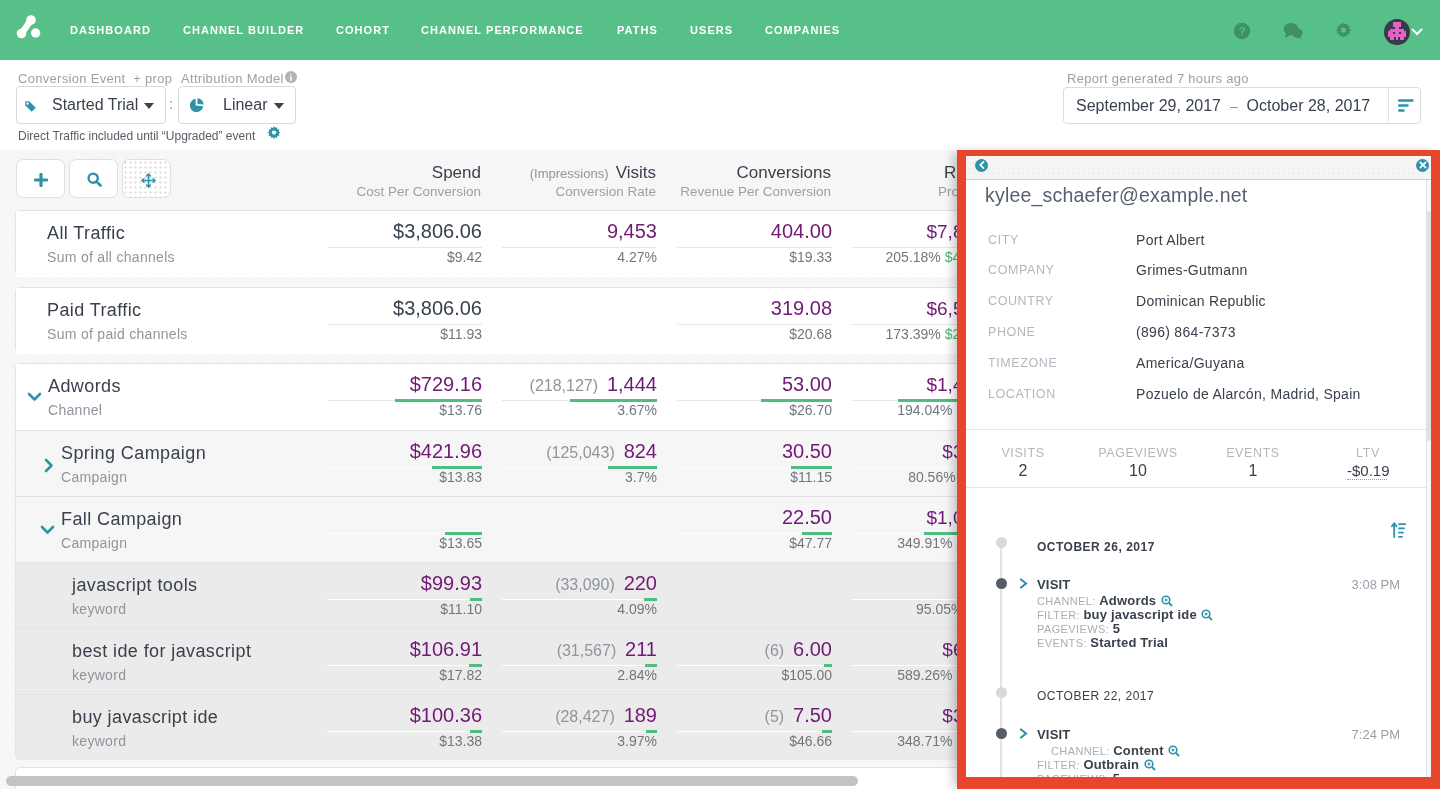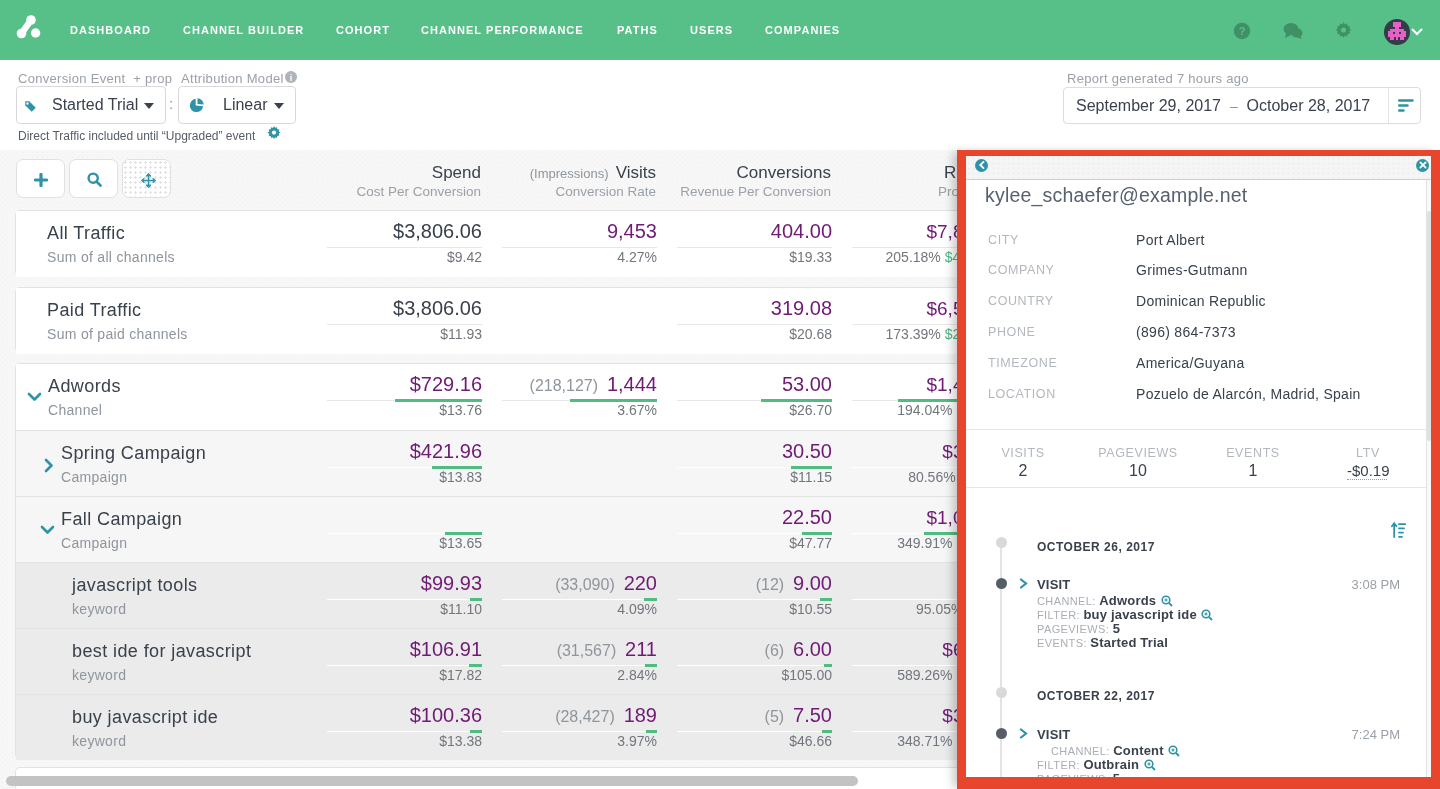--- a/index.html
+++ b/index.html
@@ -264,20 +264,26 @@
           <path d="M2 2 L7.5 7.5 L2 13" stroke="#2e93a6" stroke-width="2.6" fill="none" stroke-linecap="round" stroke-linejoin="round"></path>
         </svg>
 <div class="nm" style="left:45px">Spring Campaign</div>
 <div class="nsub" style="left:45px">Campaign</div>
 <div class="cell" style="right:942px">
 <div class="div1" style="background:#fff"></div>
 <div class="bar" style="width:50px"></div>
 <div class="v1"><span class="teal">$421.96</span></div>
           <div class="v2">$13.83</div>
 </div>
+<div class="cell" style="right:767px">
+<div class="div1" style="background:#fff"></div>
+<div class="bar" style="width:49px"></div>
+<div class="v1"><span class="par">(125,043)&nbsp; </span><span class="teal">824</span></div>
+          <div class="v2">3.7%</div>
+</div>
 <div class="cell" style="right:592px">
 <div class="div1" style="background:#fff"></div>
 <div class="bar" style="width:41px"></div>
 <div class="v1"><span class="teal">30.50</span></div>
           <div class="v2">$11.15</div>
 </div>
 <div class="cell c4" style="right:417px">
 <div class="div1" style="background:#fff"></div>
 <div class="bar" style="width:26px"></div>
 <div class="v1"><span class="teal">$340.08</span></div>
@@ -315,26 +321,20 @@
 <div class="div1" style="background:#fff"></div>
 <div class="bar" style="width:12px"></div>
 <div class="v1"><span class="teal">$99.93</span></div>
           <div class="v2">$11.10</div>
 </div>
 <div class="cell" style="right:767px">
 <div class="div1" style="background:#fff"></div>
 <div class="bar" style="width:13px"></div>
 <div class="v1"><span class="par">(33,090)&nbsp; </span><span class="teal">220</span></div>
           <div class="v2">4.09%</div>
-</div>
-<div class="cell" style="right:592px">
-<div class="div1" style="background:#fff"></div>
-<div class="bar" style="width:12px"></div>
-<div class="v1"><span class="par">(12)&nbsp; </span><span class="teal">9.00</span></div>
-          <div class="v2">$10.55</div>
 </div>
 <div class="cell c4" style="right:417px">
 <div class="div1" style="background:#fff"></div>
 <div class="bar" style="width:7px"></div>
 <div class="v1"></div>
           <div class="v2">95.05% <span class="grn">-$4.96</span></div>
 </div>
 </div>
 <div class="row" style="top:264px;background:#ebebeb;border-top:1px solid #e2e2e2;">
 <div class="nm" style="left:56px">best ide for javascript</div>
@@ -466,21 +466,21 @@
         </svg></div>
   <div class="abs tline" style="left:71px;top:451px"><span class="tlab">FILTER: </span><span class="tval">buy javascript ide</span> <svg class="mag" width="12" height="12" viewBox="0 0 12 12">
           <circle cx="5" cy="5" r="3.8" fill="none" stroke="#2e93a6" stroke-width="1.6"></circle>
           <line x1="8" y1="8" x2="11" y2="11" stroke="#2e93a6" stroke-width="1.8"></line>
           <line x1="3.5" y1="5" x2="6.5" y2="5" stroke="#2e93a6" stroke-width="1.2"></line>
           <line x1="5" y1="3.5" x2="5" y2="6.5" stroke="#2e93a6" stroke-width="1.2"></line>
         </svg></div>
   <div class="abs tline" style="left:71px;top:465px"><span class="tlab">PAGEVIEWS: </span><span class="tval">5</span></div>
   <div class="abs tline" style="left:71px;top:479px"><span class="tlab">EVENTS: </span><span class="tval">Started Trial</span></div>
   <div class="abs" style="left:29.5px;top:531px;width:11px;height:11px;border-radius:50%;background:#d9d9d9"></div>
-  <div class="abs" style="left:71px;top:533px;font-size:12px;font-weight:bold;color:#39414c;letter-spacing:.5px">OCTOBER 22, 2017</div>
+  <div class="abs" style="left:71px;top:533px;font-size:12px;font-weight:normal;color:#39414c;letter-spacing:.5px">OCTOBER 22, 2017</div>
   <div class="abs" style="left:29.5px;top:572px;width:11px;height:11px;border-radius:50%;background:#565d66"></div>
   <svg class="abs" style="left:53px;top:572px" width="9" height="11" viewBox="0 0 9 11">
         <path d="M2 1.5 L7 5.5 L2 9.5" stroke="#2e93a6" stroke-width="2.2" fill="none" stroke-linecap="round"></path>
       </svg>
   <div class="abs tval" style="left:71px;top:571px">VISIT</div>
   <div class="abs" style="right:31px;top:571px;font-size:13px;color:#9aa1a8">7:24 PM</div>
   <div class="abs tline" style="left:85px;top:587px"><span class="tlab">CHANNEL: </span><span class="tval">Content</span> <svg class="mag" width="12" height="12" viewBox="0 0 12 12">
           <circle cx="5" cy="5" r="3.8" fill="none" stroke="#2e93a6" stroke-width="1.6"></circle>
           <line x1="8" y1="8" x2="11" y2="11" stroke="#2e93a6" stroke-width="1.8"></line>
           <line x1="3.5" y1="5" x2="6.5" y2="5" stroke="#2e93a6" stroke-width="1.2"></line>

